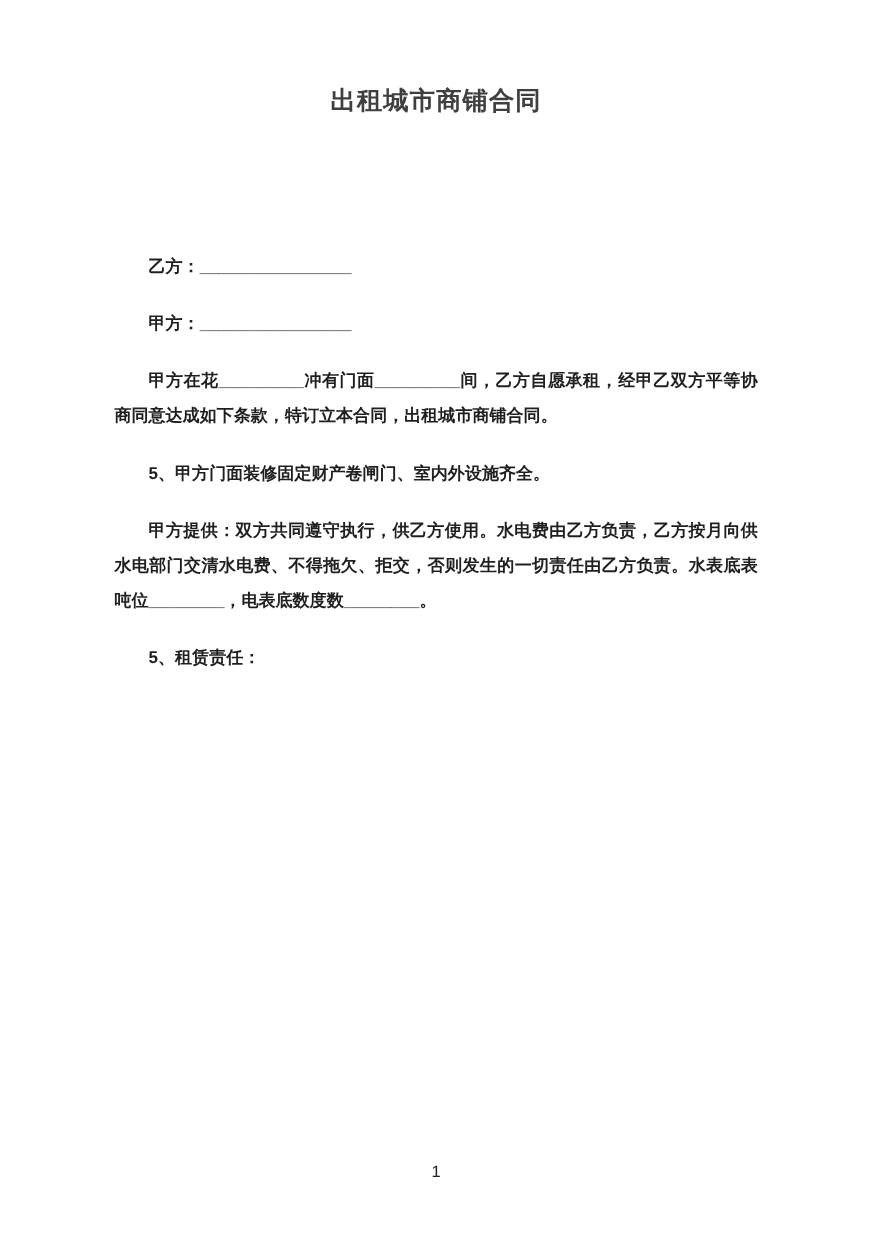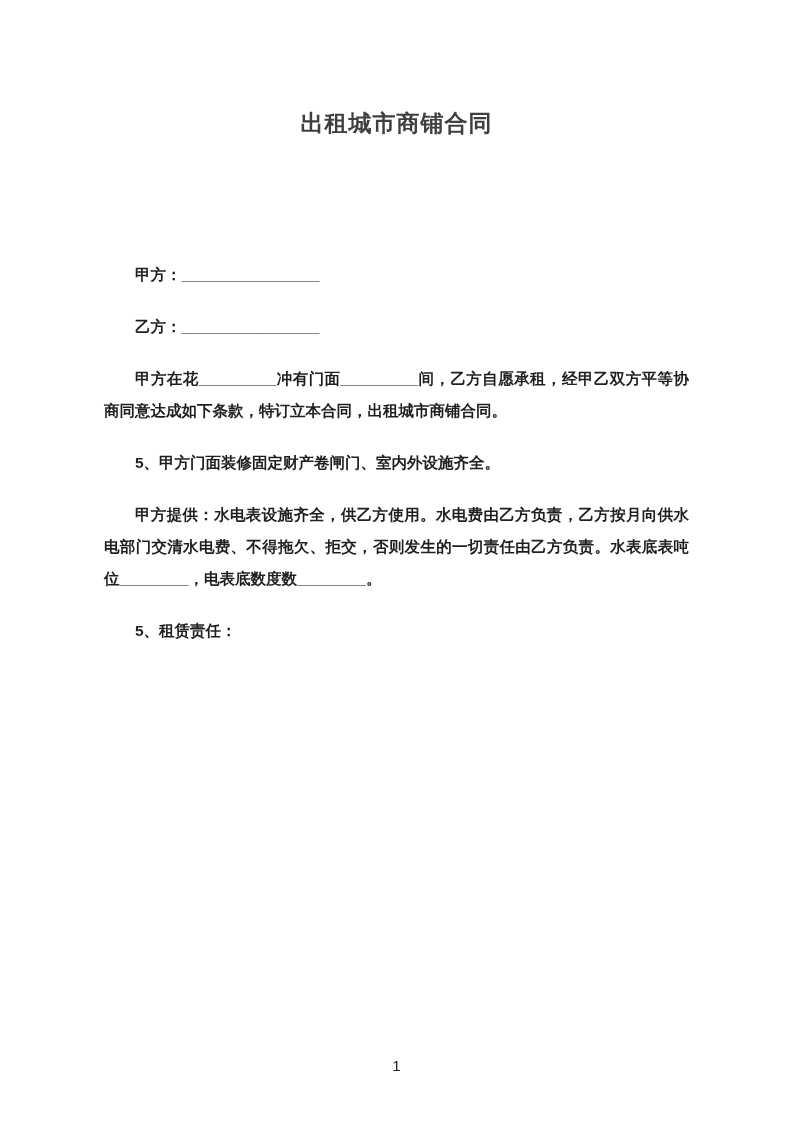--- a/index.html
+++ b/index.html
@@ -7,21 +7,21 @@
     padding: 0;
     background: #ffffff;
   }
   .page {
     position: relative;
     width: 793px;
     height: 1122px;
     margin: 0 auto;
     background: #ffffff;
     box-sizing: border-box;
-    padding: 108px 104px 0 104px;
+    padding: 76px 104px 0 104px;
     font-family: "Liberation Sans", "DejaVu Sans", sans-serif;
     overflow: hidden;
   }
   .doc-title {
     margin: 0 0 120px 0;
     text-align: center;
     font-size: 23px;
     font-weight: bold;
     letter-spacing: 1px;
     color: #3f3f3f;
@@ -48,31 +48,31 @@
     color: #222222;
   }
 </style>
 </head>
 <body>
 
 <div class="page">
 
   <h1 class="doc-title">出租城市商铺合同</h1>
 
+  <p class="para">乙方：________________</p>
+
   <p class="para">甲方：________________</p>
-
-  <p class="para">乙方：________________</p>
 
   <p class="para">甲方在花_________冲有门面_________间，乙方自愿承租，经甲乙双方平等协商同意达成如下条款，特订立本合同，出租城市商铺合同。</p>
 
 
   <p class="para">5、甲方门面装修固定财产卷闸门、室内外设施齐全。</p>
 
 
 
 
-  <p class="para">甲方提供：水电表设施齐全，供乙方使用。水电费由乙方负责，乙方按月向供水电部门交清水电费、不得拖欠、拒交，否则发生的一切责任由乙方负责。水表底表吨位________，电表底数度数________。</p>
+  <p class="para">甲方提供：双方共同遵守执行，供乙方使用。水电费由乙方负责，乙方按月向供水电部门交清水电费、不得拖欠、拒交，否则发生的一切责任由乙方负责。水表底表吨位________，电表底数度数________。</p>
 
   <p class="para">5、租赁责任：</p>
 
   <div class="page-number">1</div>
 
 </div>
 
 </body></html>

